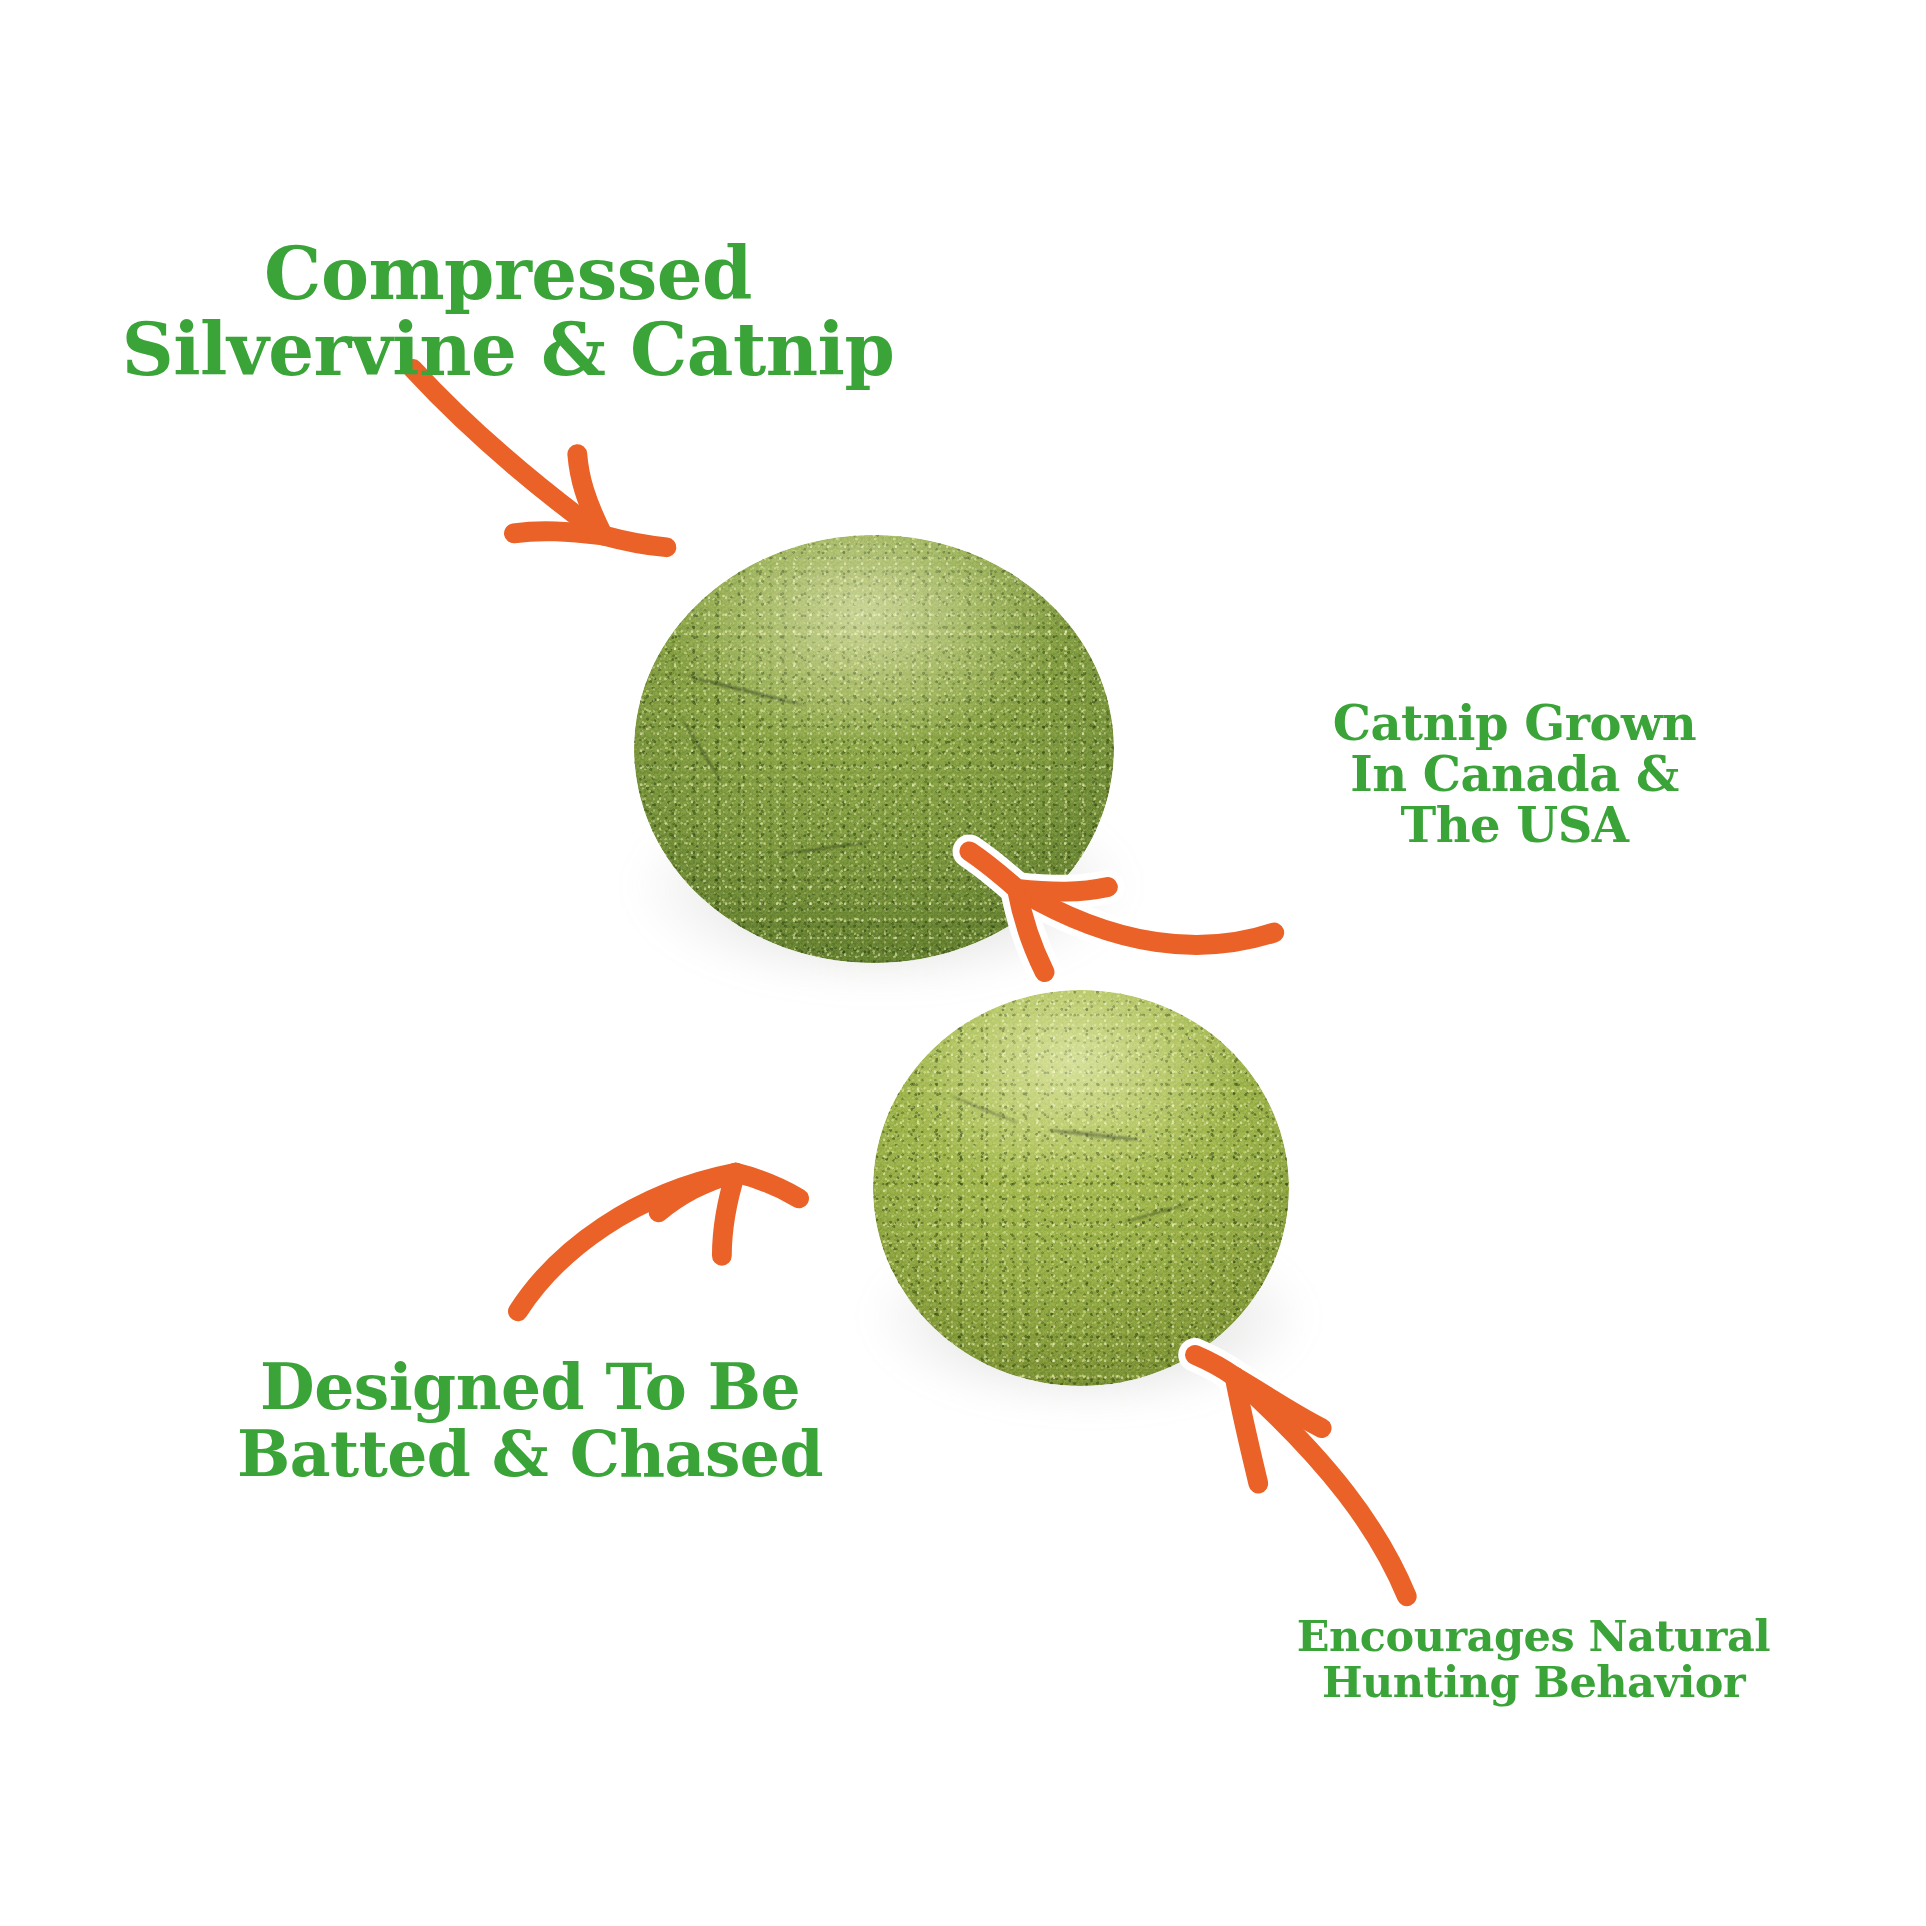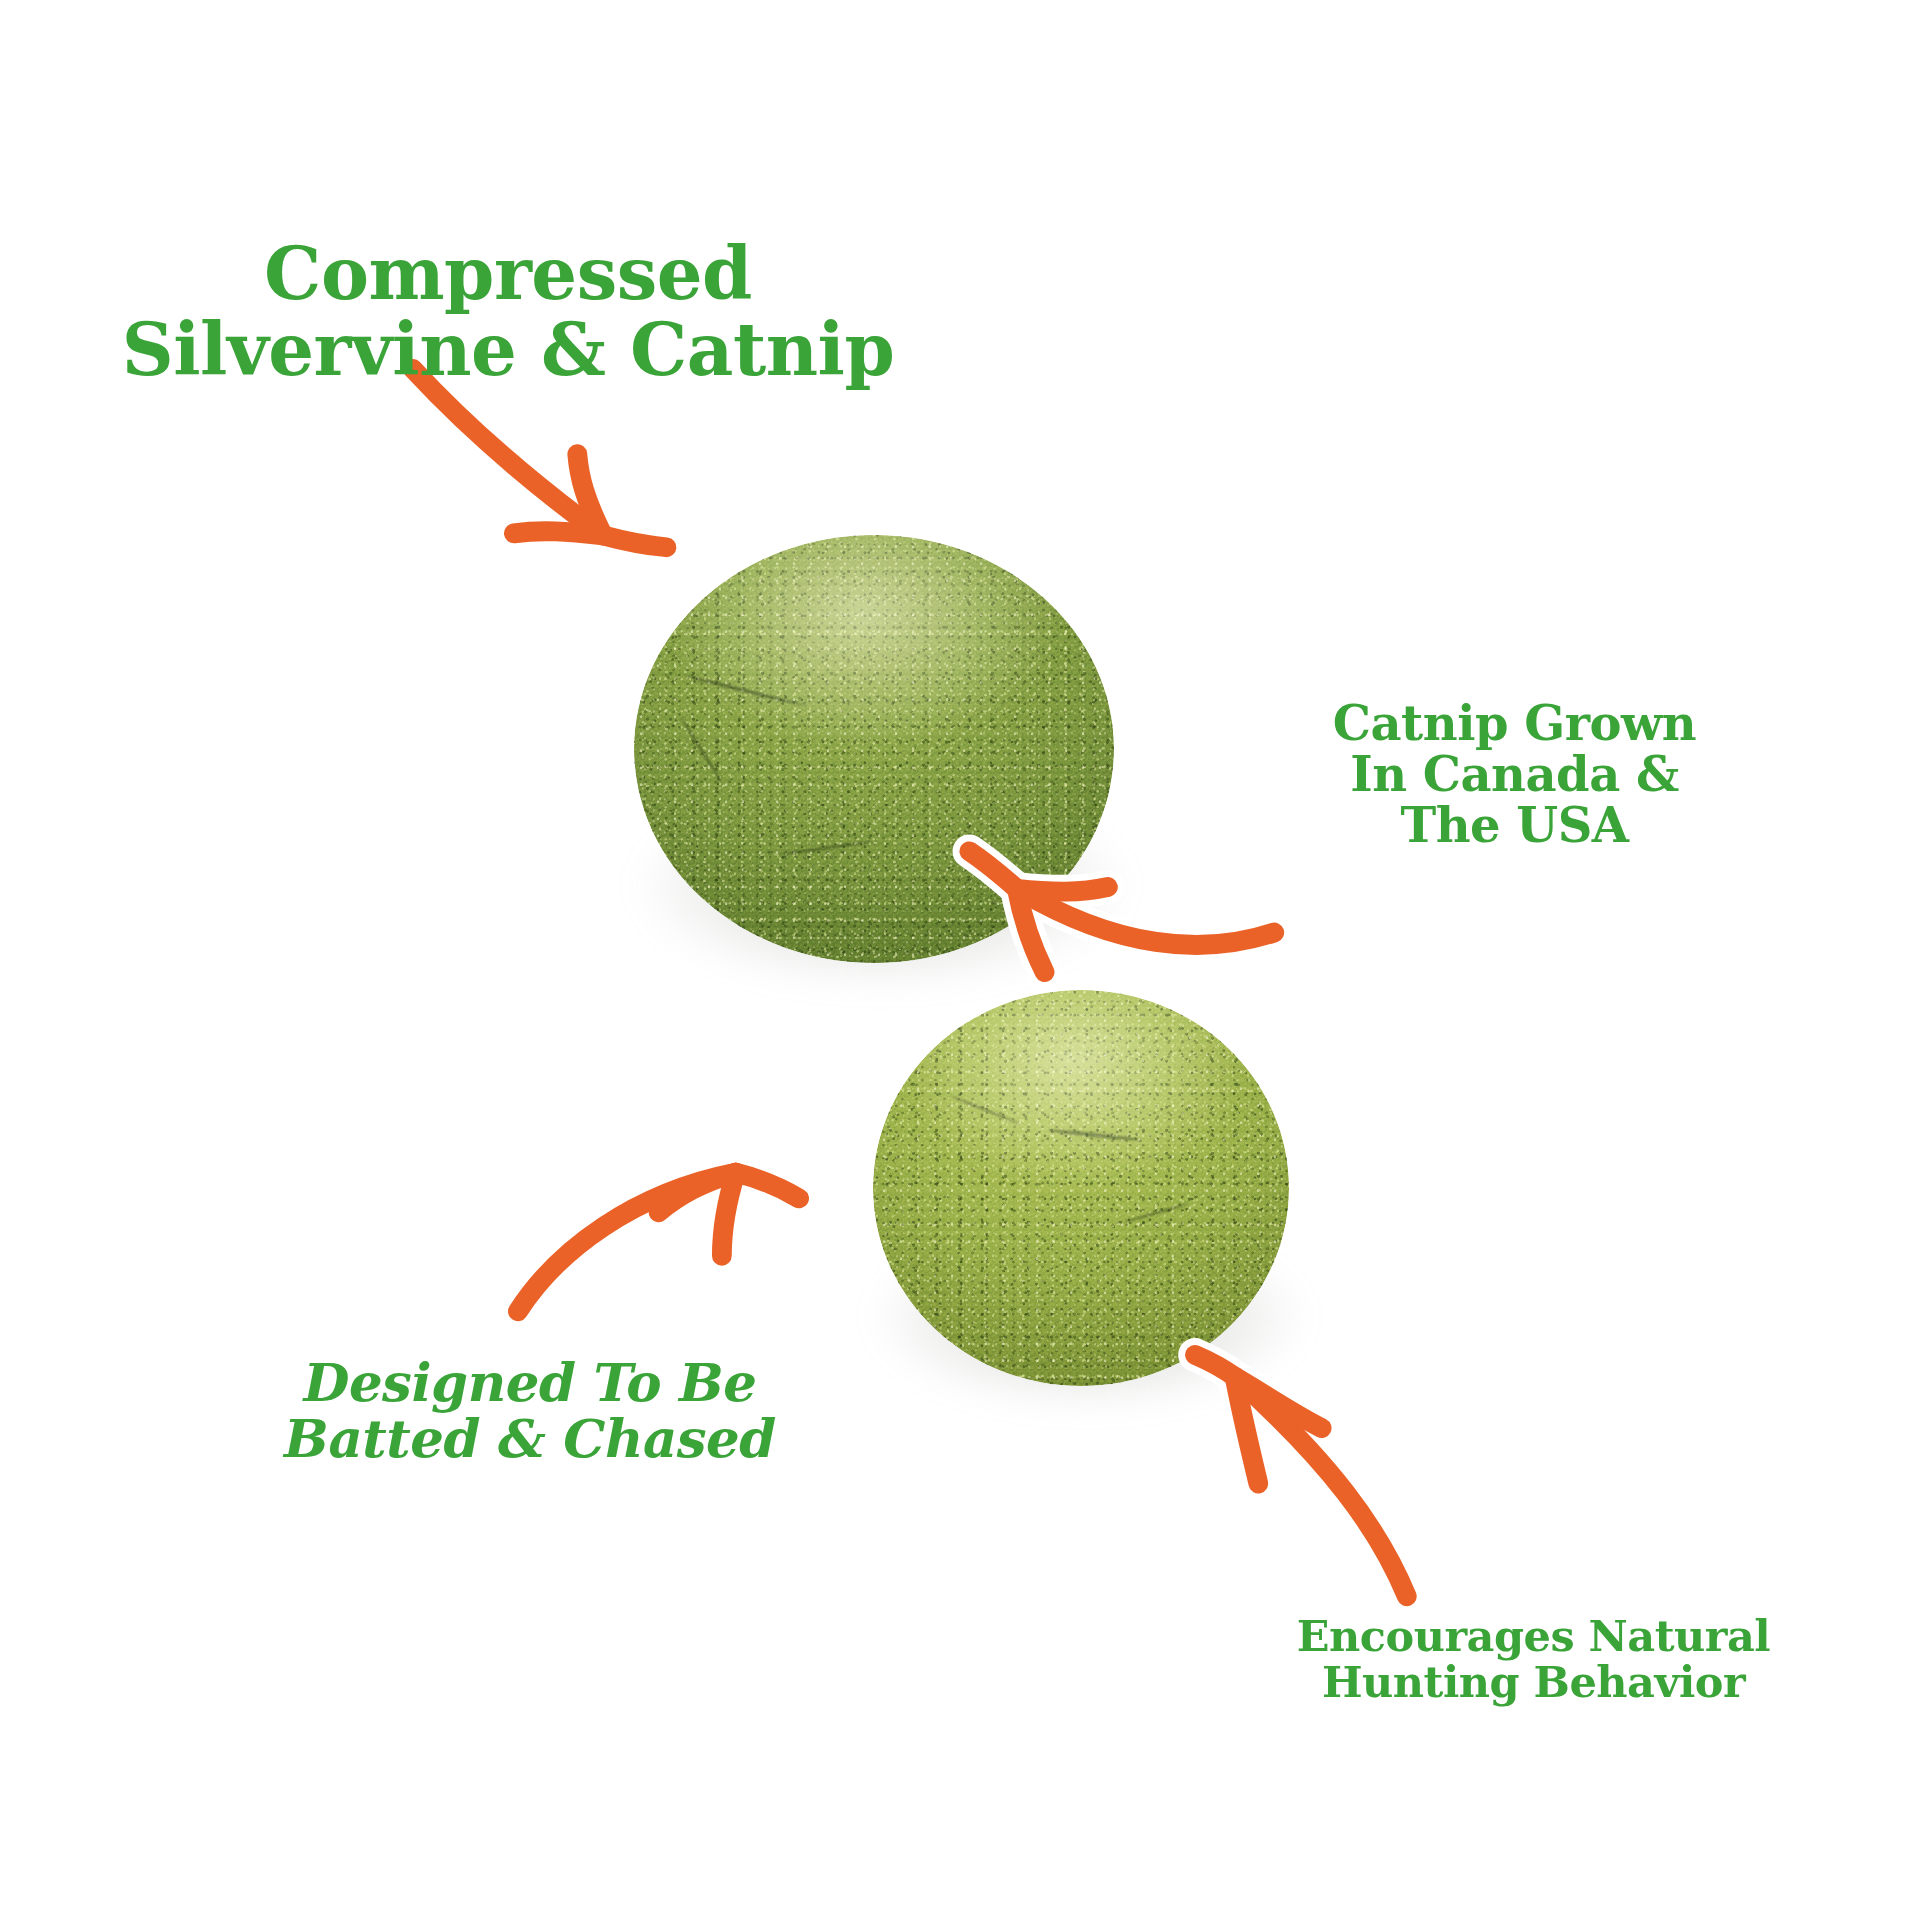--- a/index.html
+++ b/index.html
@@ -38,22 +38,21 @@
   #callout-grown {
     left: 1158px;
     top: 698px;
     width: 713px;
     font-size: 48px;
   }
   #callout-batted {
     left: 119px;
     top: 1354px;
     width: 822px;
-    font-size: 53px;
-    font-style: italic;
+    font-size: 63px;
   }
   #callout-hunting {
     left: 1108px;
     top: 1614px;
     width: 851px;
     font-size: 43px;
   }
 
   
   .ball-wrap {

